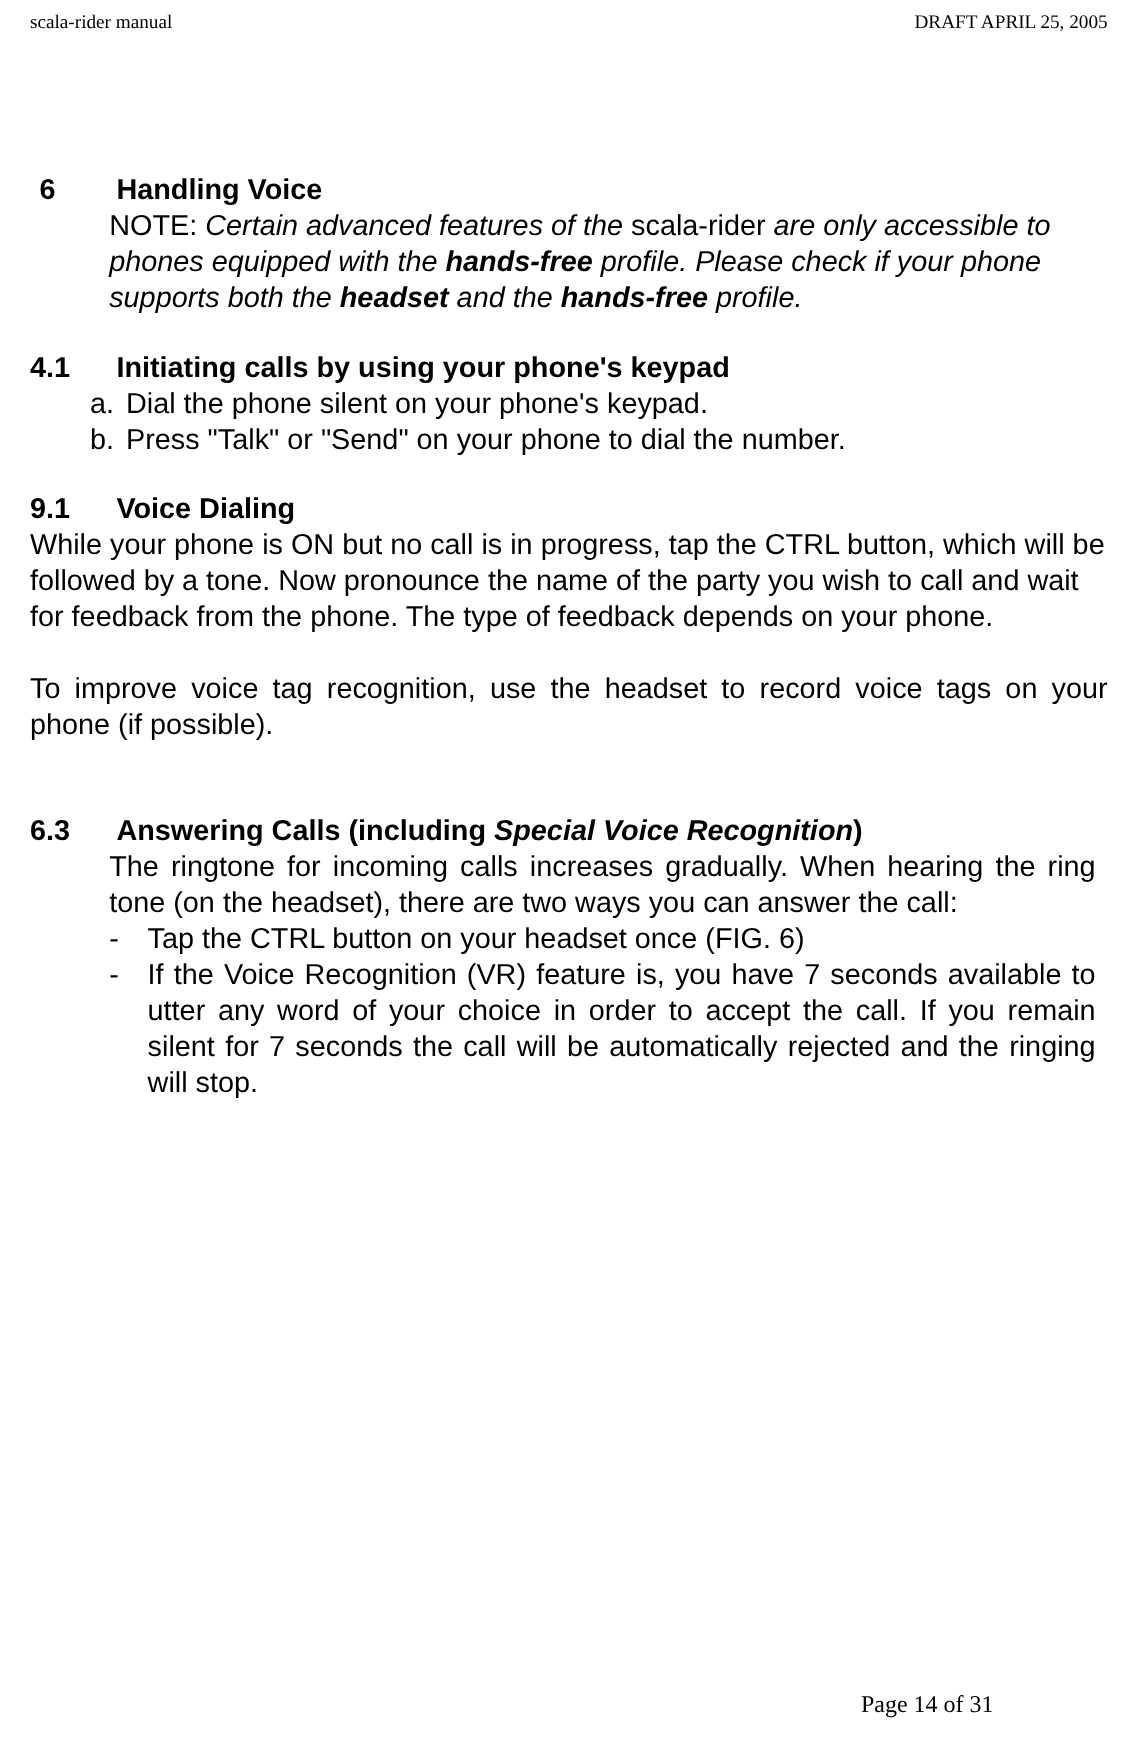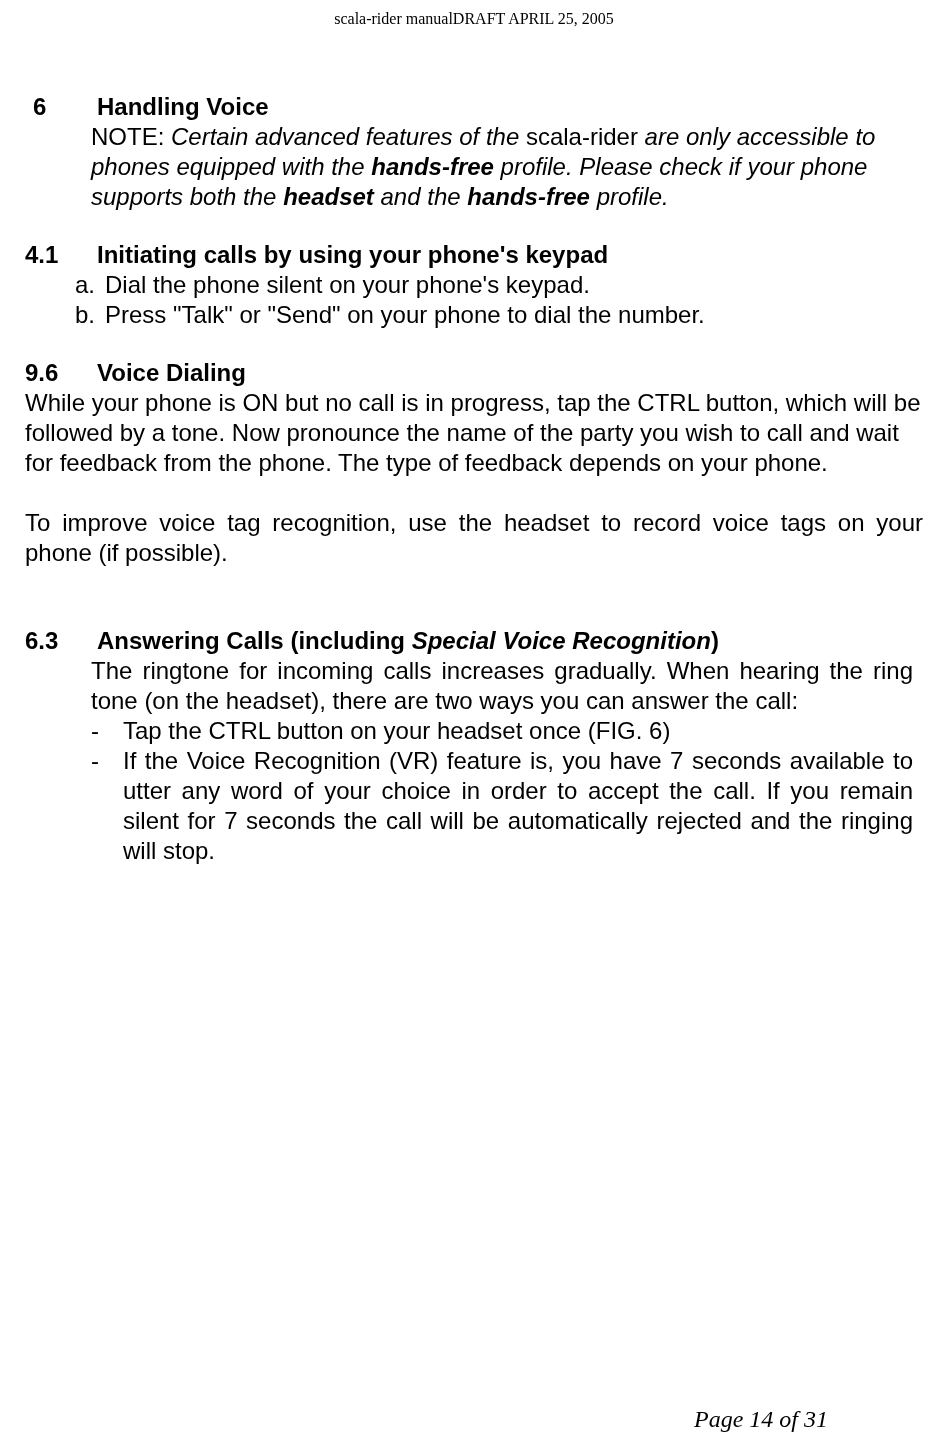--- a/index.html
+++ b/index.html
@@ -11,24 +11,24 @@
     }
     .page {
       width: 948px;
       height: 1455px;
       padding: 10px 25px;
       box-sizing: border-box;
       position: relative;
     }
     .header {
       display: flex;
-      justify-content: center;
+      justify-content: space-between;
       font-size: 16px;
       font-family: "Times New Roman", serif;
-      margin-bottom: 64px;
+      margin-bottom: 116px;
     }
     .content {
       font-size: 24px;
       line-height: 1.25;
     }
     .section-6 {
       margin-left: 8px;
     }
     .section-num {
       font-weight: bold;
@@ -85,22 +85,21 @@
     }
     .dash-marker {
       width: 32px;
       flex-shrink: 0;
     }
     .footer {
       position: absolute;
       bottom: 22px;
       right: 120px;
       font-family: "Times New Roman", serif;
-      font-size: 24px;
-      font-style: italic;
+      font-size: 20px;
     }
   </style>
 </head>
 <body>
 
 <div class="page">
   <div class="header">
     <span>scala-rider manual</span>
     <span>DRAFT  APRIL 25, 2005</span>
   </div>
@@ -125,21 +124,21 @@
         </div>
         <div class="list-item-ab">
           <span class="ab-marker">b.</span>
           <span>Press "Talk" or "Send" on your phone to dial the number.</span>
         </div>
       </div>
     </div>
 
     <div class="subsection">
       <div class="subsection-title">
-        <span class="sub-num">9.6</span><span>Voice Dialing</span>
+        <span class="sub-num">9.1</span><span>Voice Dialing</span>
       </div>
       <p class="body-text">While your phone is ON but no call is in progress, tap the CTRL button, which will be followed by a tone. Now pronounce the name of the party you wish to call and wait for feedback from the phone. The type of feedback depends on your phone.</p>
       <br>
       <p class="body-text body-text-justify">To improve voice tag recognition, use the headset to record voice tags on your phone (if possible).</p>
     </div>
 
     <br>
 
     <div class="subsection">
       <div class="subsection-title">

